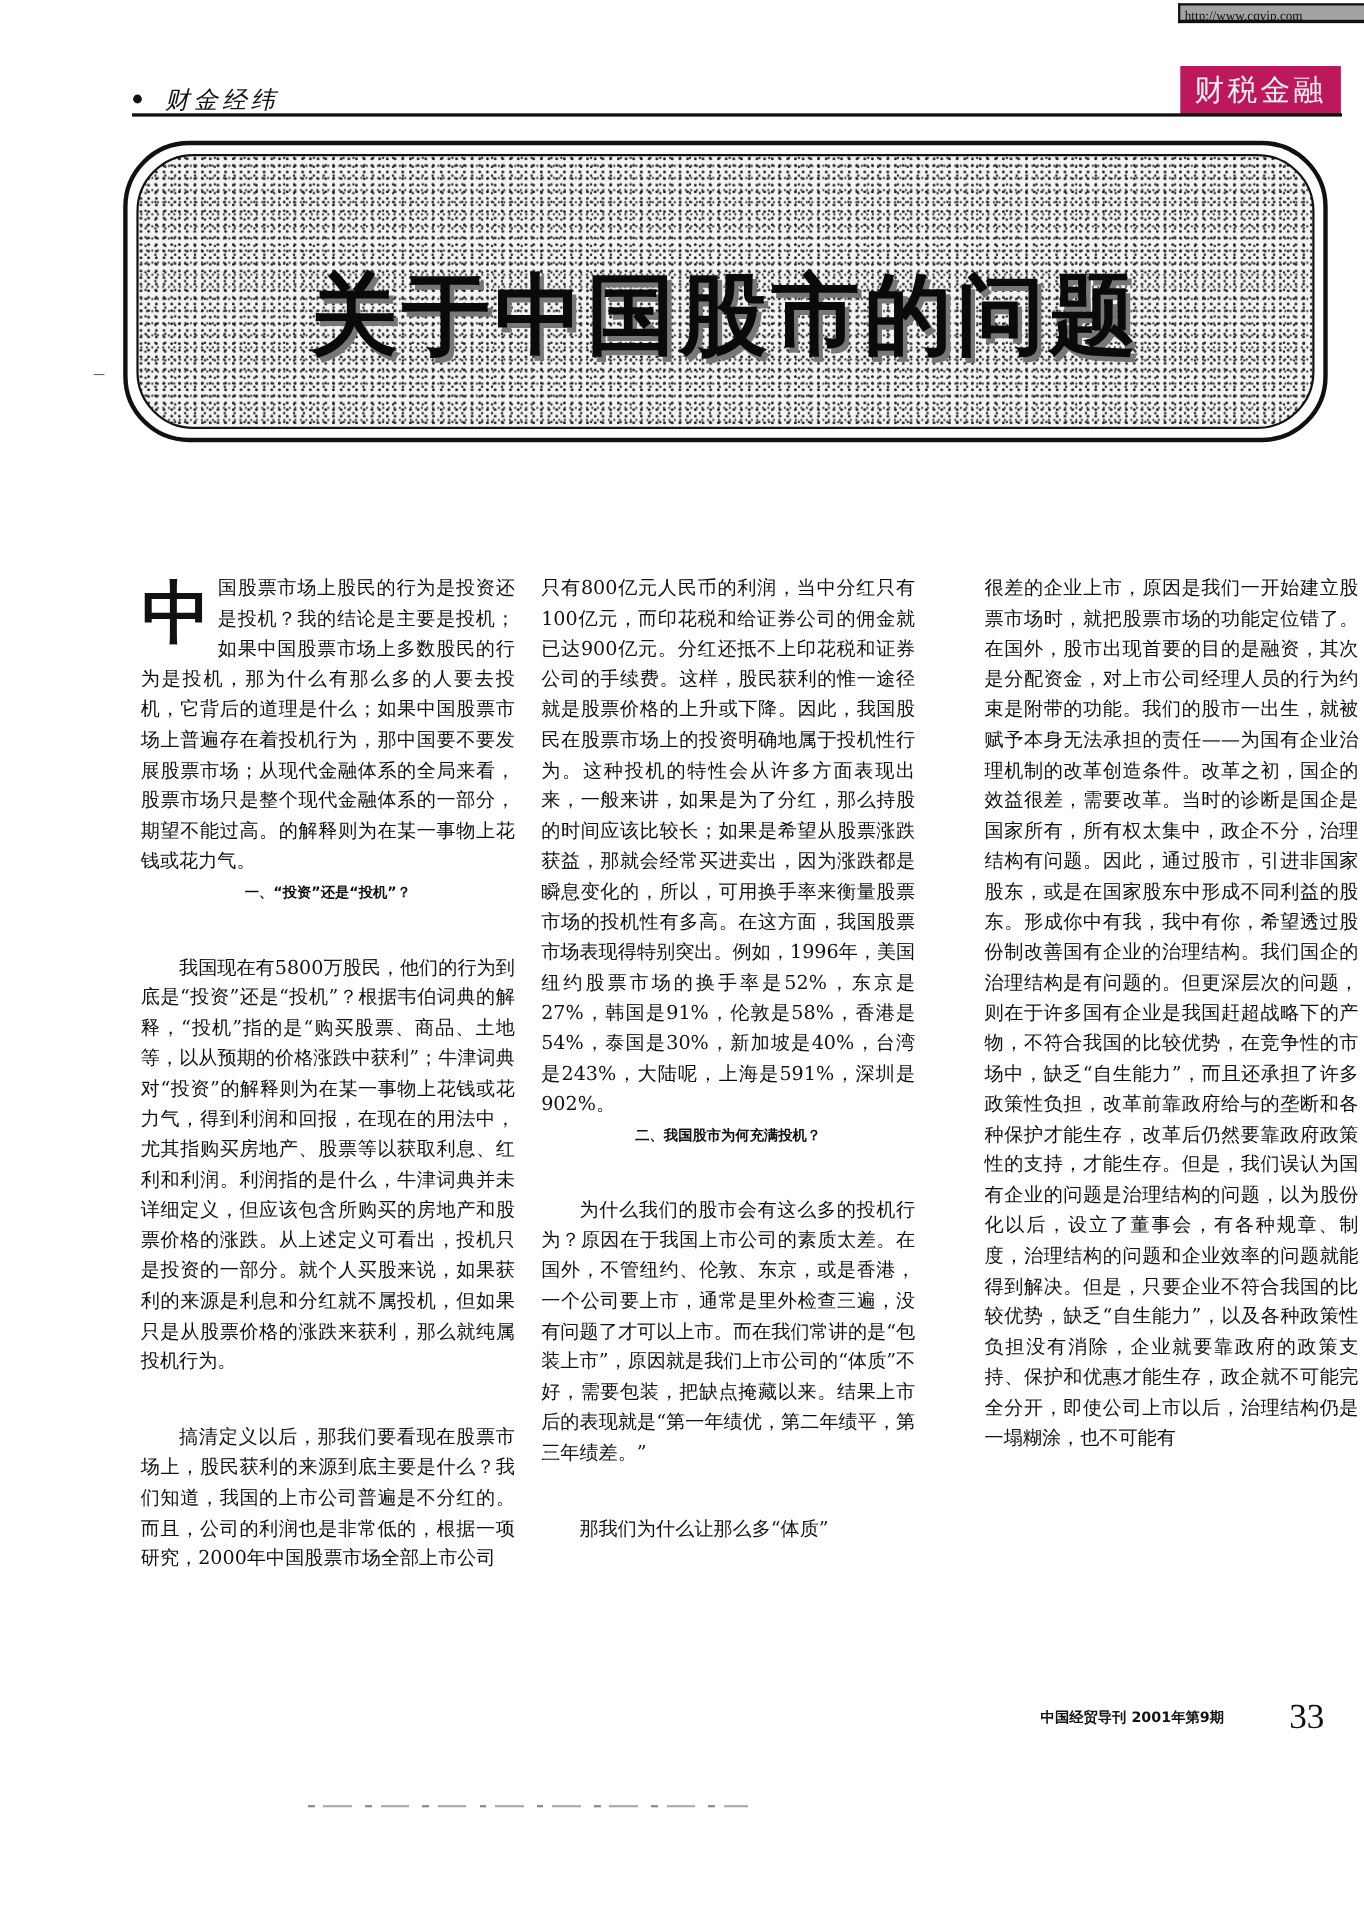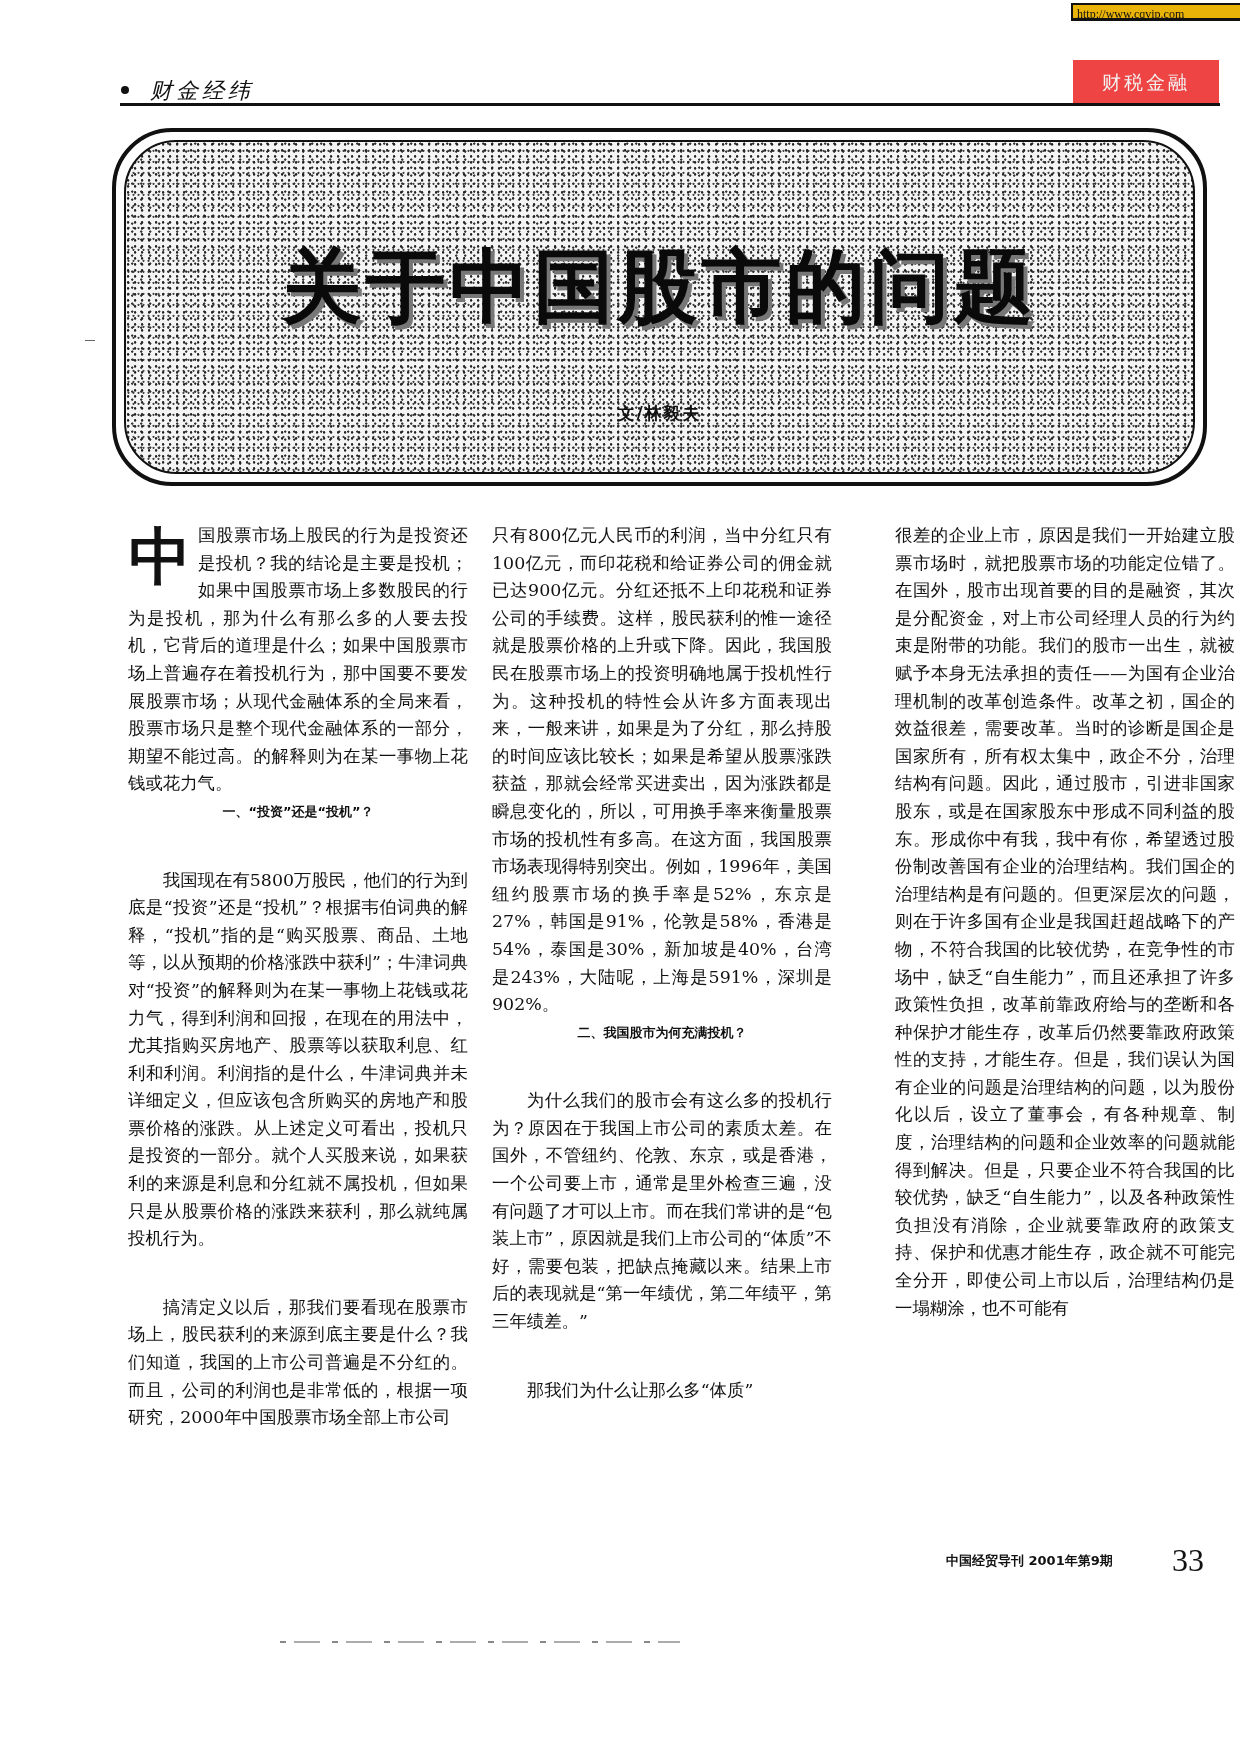--- a/index.html
+++ b/index.html
@@ -2,31 +2,31 @@
 <html><head>
 <meta charset="utf-8">
 <style>
   html, body { margin: 0; padding: 0; background: #ffffff; }
   body { width: 1240px; height: 1753px; position: relative; overflow: hidden;
          font-family: "DejaVu Serif", "Liberation Serif", serif; color: #111; }
 
   .url-box { position: absolute; left: 1071px; top: 3px; width: 169px; height: 18px;
              border: 2px solid #111; border-right: none; border-bottom-width: 3px;
              font-family: "Liberation Serif", serif; font-size: 12px; line-height: 18px;
-             padding-left: 4px; box-sizing: border-box; background: #eab308; }
+             padding-left: 4px; box-sizing: border-box; background: #a3a3a3; }
 
   .header-rule { position: absolute; left: 120px; top: 103px; width: 1100px; height: 3px; background: #111; }
   .section-mark { position: absolute; left: 121px; top: 86px; width: 8px; height: 8px; border-radius: 50%; background: #111; }
   .section-name { position: absolute; left: 150px; top: 76px; font-size: 22px; font-style: italic;
                   letter-spacing: 4px; font-family: "DejaVu Serif", serif; }
-  .category-tag { position: absolute; left: 1073px; top: 60px; width: 146px; height: 45px; background: #ef4444;
-                  color: #f2f2f2; font-size: 19px; text-align: center; line-height: 45px; letter-spacing: 3px;
+  .category-tag { position: absolute; left: 1073px; top: 60px; width: 146px; height: 45px; background: #be185d;
+                  color: #f2f2f2; font-size: 27px; text-align: center; line-height: 45px; letter-spacing: 3px;
                   font-family: "DejaVu Sans", sans-serif; }
 
-  .title-frame { position: absolute; left: 112px; top: 128px; width: 1095px; height: 358px;
+  .title-frame { position: absolute; left: 112px; top: 128px; width: 1095px; height: 274px;
                  border: 4px solid #111; border-radius: 60px; box-sizing: border-box; }
   .title-inner { position: absolute; left: 8px; top: 8px; right: 8px; bottom: 8px;
                  border: 2px solid #111; border-radius: 52px; overflow: hidden;
                  background-color: #f4f4f4;
                  background-image:
                    radial-gradient(circle at 30% 40%, #222 0.9px, transparent 1.6px),
                    radial-gradient(circle at 70% 20%, #333 0.8px, transparent 1.5px),
                    radial-gradient(circle at 50% 80%, #444 0.7px, transparent 1.4px);
                  background-size: 7px 6px, 9px 8px, 5px 11px; }
   .main-title { position: absolute; left: 0; right: 0; top: 92px; text-align: center;

